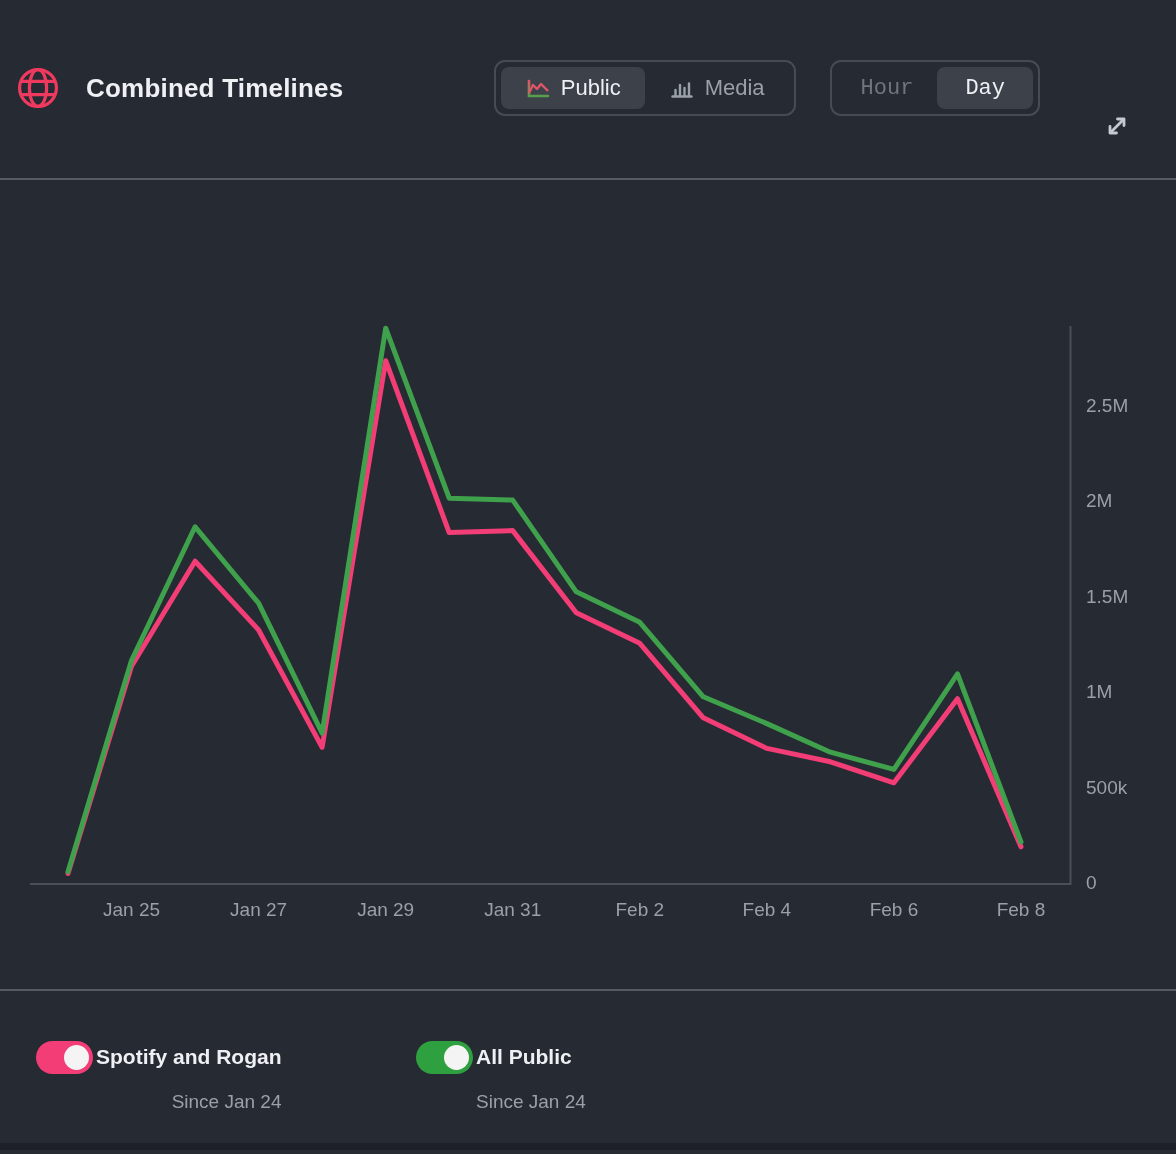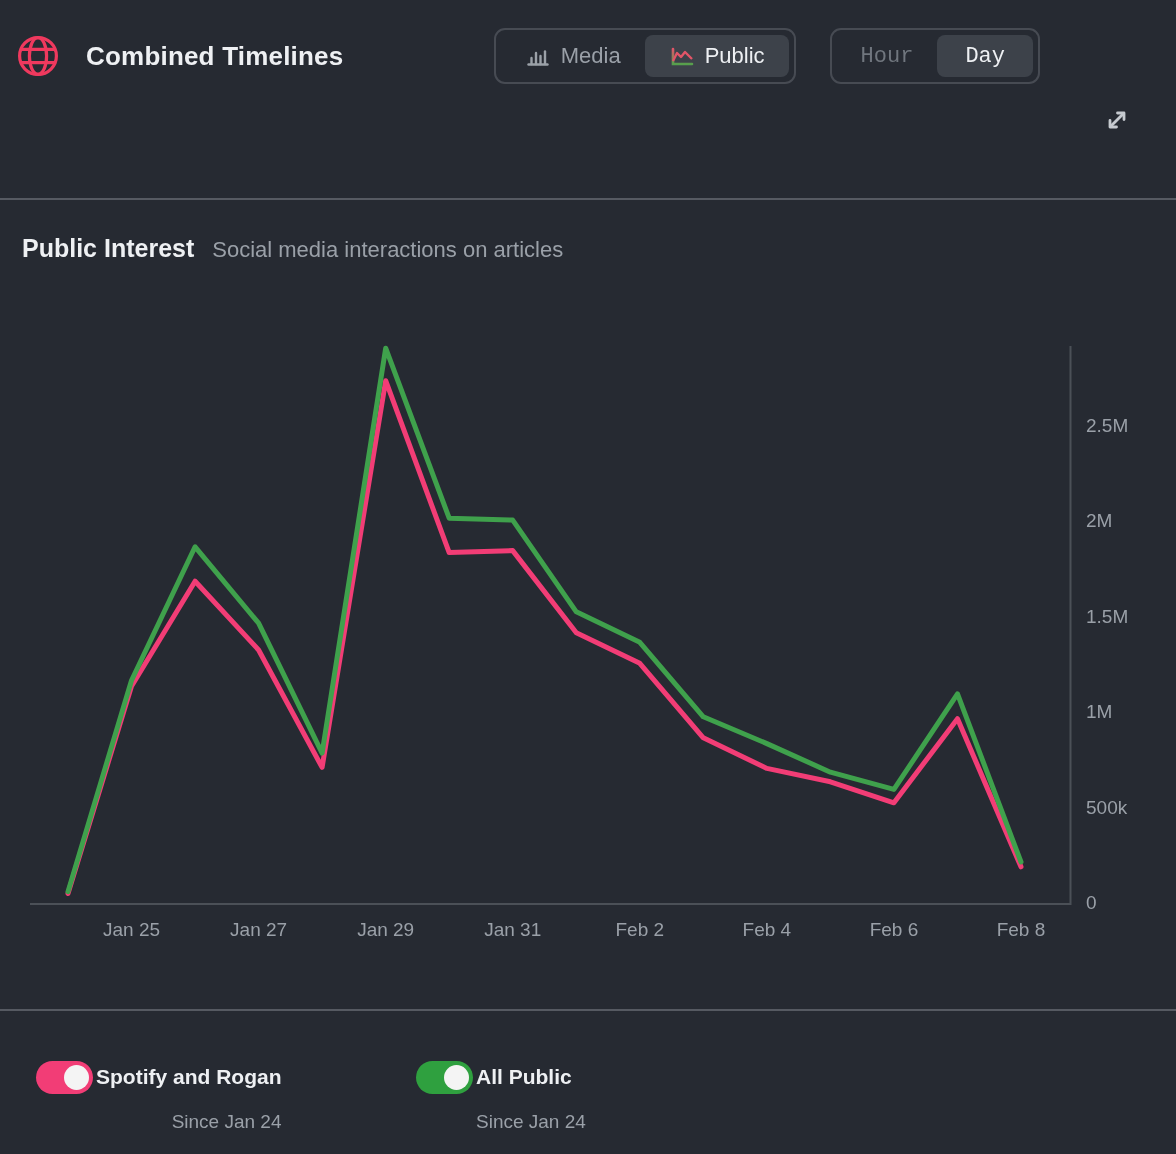--- a/index.html
+++ b/index.html
@@ -16,24 +16,24 @@
   html,body{margin:0;padding:0;}
   body{
     width:1176px;height:1154px;
     background:var(--bg);
     font-family:"Liberation Sans", sans-serif;
     color:var(--white);
     overflow:hidden;
   }
   
   .header{
-    height:200px;
+    height:180px;
     border-bottom:2px solid var(--divider);
     display:flex;align-items:flex-start;
-    padding-top:28px;
+    padding-top:60px;
   }
   .globe{margin-left:16px;margin-top:6px;width:44px;height:44px;flex:none;}
   .app-title{
     margin-left:26px;
     font-size:26px;font-weight:700;line-height:56px;
     letter-spacing:.2px;color:var(--white);white-space:nowrap;
   }
   .seg-group{
     display:flex;align-items:stretch;
     border:2px solid var(--seg-border);
@@ -102,45 +102,45 @@
       <circle cx="22" cy="22" r="18.4"></circle>
       <ellipse cx="22" cy="22" rx="8.6" ry="18.4"></ellipse>
       <line x1="5.6" y1="15.4" x2="38.4" y2="15.4"></line>
       <line x1="5.6" y1="28.6" x2="38.4" y2="28.6"></line>
     </g>
   </svg>
 
   <div class="app-title">Combined Timelines</div>
 
   <div class="seg-group group-views">
-    <div class="seg">
-      <svg width="26" height="24" viewBox="0 0 26 24">
-        <g stroke="#9ba1a8" stroke-width="2.4" stroke-linecap="round" fill="none">
-          <path d="M3.5 20.5 H22.5"></path>
-          <path d="M6.5 20 V14"></path>
-          <path d="M11 20 V9"></path>
-          <path d="M15.5 20 V12"></path>
-          <path d="M20 20 V7.5"></path>
-        </g>
-      </svg>
-      <span>Media</span>
-    </div>
     <div class="seg selected">
       <svg width="26" height="24" viewBox="0 0 26 24">
         <defs>
           <linearGradient id="axg" x1="0" y1="0" x2="0" y2="1">
             <stop offset="0" stop-color="#e25568"></stop>
               <stop offset="1" stop-color="#55a04c"></stop>
           </linearGradient>
         </defs>
         <path d="M4 5 V20 H23" fill="none" stroke="url(#axg)" stroke-width="2.6" stroke-linecap="round"></path>
         <path d="M4 17 L8 9 L12 13 L16 8 L20 12 L23 15" fill="none" stroke="#e25568" stroke-width="2.4" stroke-linejoin="round"></path>
       </svg>
       <span>Public</span>
     </div>
+    <div class="seg">
+      <svg width="26" height="24" viewBox="0 0 26 24">
+        <g stroke="#9ba1a8" stroke-width="2.4" stroke-linecap="round" fill="none">
+          <path d="M3.5 20.5 H22.5"></path>
+          <path d="M6.5 20 V14"></path>
+          <path d="M11 20 V9"></path>
+          <path d="M15.5 20 V12"></path>
+          <path d="M20 20 V7.5"></path>
+        </g>
+      </svg>
+      <span>Media</span>
+    </div>
   </div>
 
   <div class="seg-group group-granularity">
     <div class="seg dim">
       <span>Hour</span>
     </div>
     <div class="seg selected" style="padding:0 28px;">
       <span>Day</span>
     </div>
   </div>
@@ -148,24 +148,20 @@
   <svg class="expand-btn" viewBox="0 0 30 30">
     <g fill="none" stroke="#c6cad0" stroke-width="2.8" stroke-linecap="round" stroke-linejoin="round">
       <path d="M9.5 20.5 L20.5 9.5"></path>
       <path d="M15.5 8 H22 V14.5"></path>
       <path d="M8 15.5 V22 H14.5"></path>
     </g>
   </svg>
 </div>
 
 <div class="chart-section">
-  <div class="chart-titles">
-    <span class="chart-title">Public Interest</span>
-    <span class="chart-subtitle">Social media interactions on articles</span>
-  </div>
   <svg class="chart-svg" width="1176" height="811" viewBox="0 0 1176 811">
       <path d="M30 704 H1070.5 V146" fill="none" stroke="#4b5057" stroke-width="2"></path>
       <text x="1086" y="704" fill="#9aa0a8" font-size="19" dominant-baseline="middle">0</text>
       <text x="1086" y="608.5" fill="#9aa0a8" font-size="19" dominant-baseline="middle">500k</text>
       <text x="1086" y="513" fill="#9aa0a8" font-size="19" dominant-baseline="middle">1M</text>
       <text x="1086" y="417.5" fill="#9aa0a8" font-size="19" dominant-baseline="middle">1.5M</text>
       <text x="1086" y="322" fill="#9aa0a8" font-size="19" dominant-baseline="middle">2M</text>
       <text x="1086" y="226.5" fill="#9aa0a8" font-size="19" dominant-baseline="middle">2.5M</text>
       <text x="131.53300000000002" y="731" fill="#9aa0a8" font-size="19" text-anchor="middle" dominant-baseline="middle">Jan 25</text>
       <text x="258.599" y="731" fill="#9aa0a8" font-size="19" text-anchor="middle" dominant-baseline="middle">Jan 27</text>

